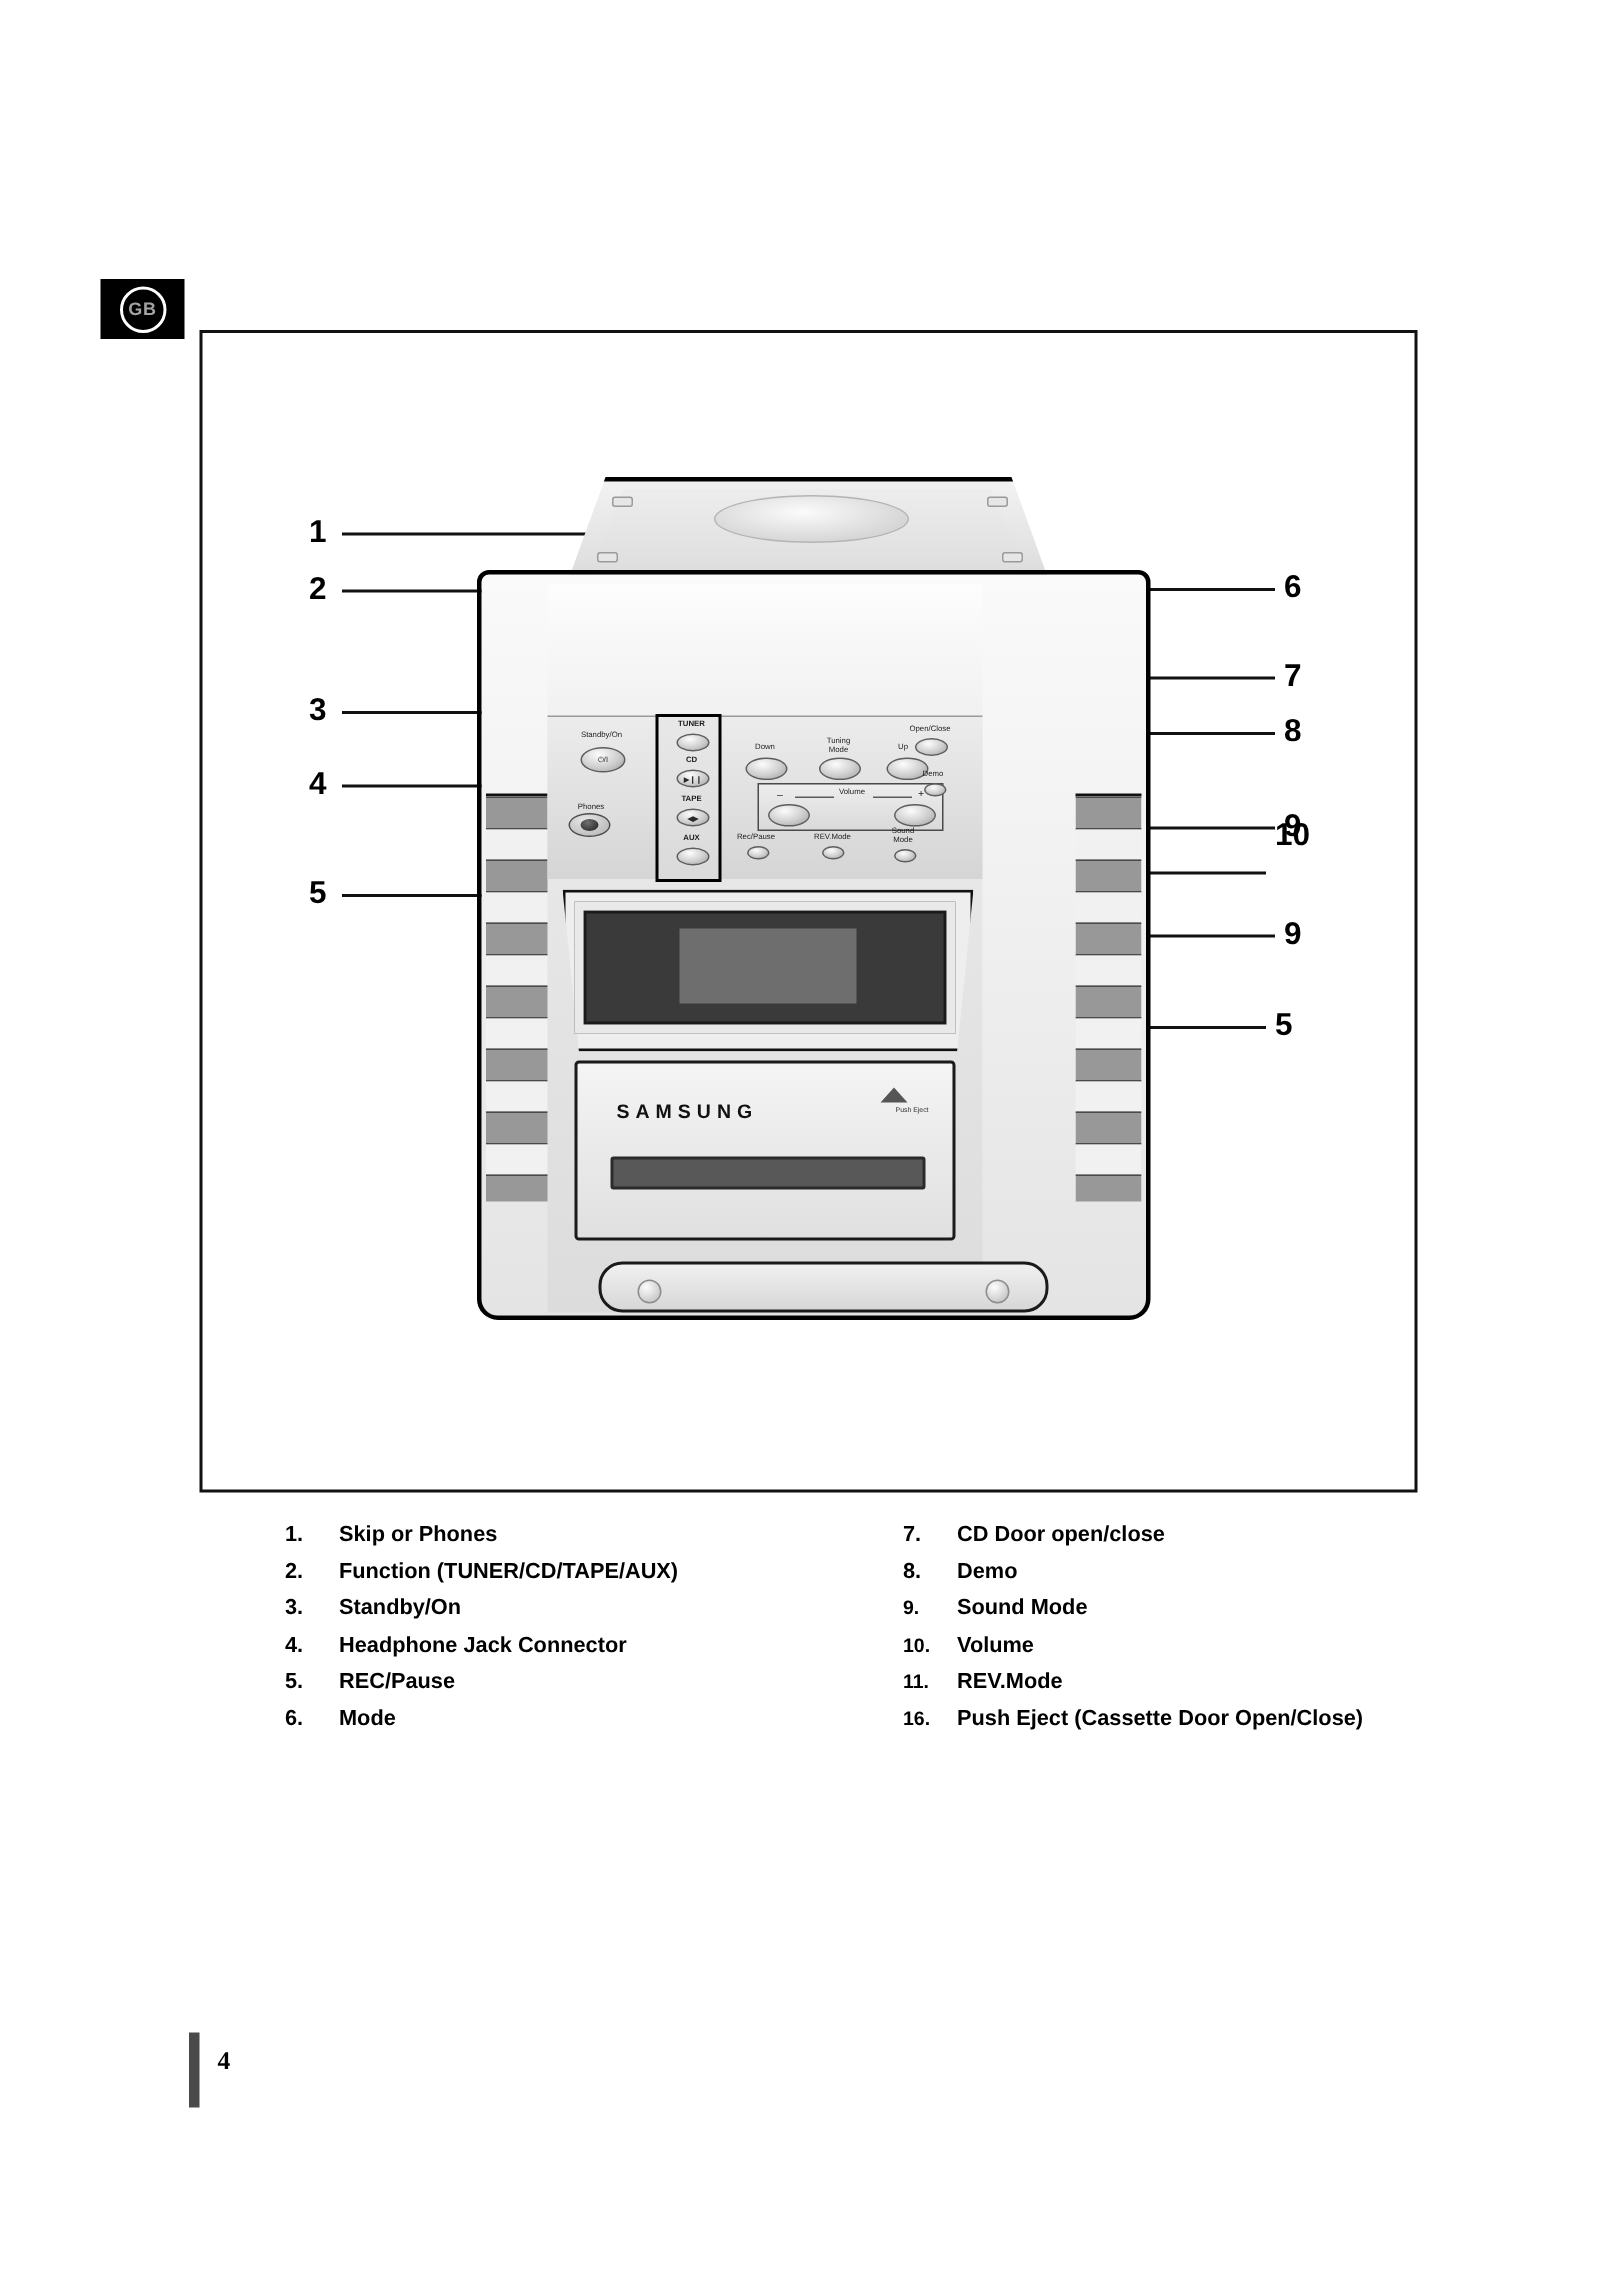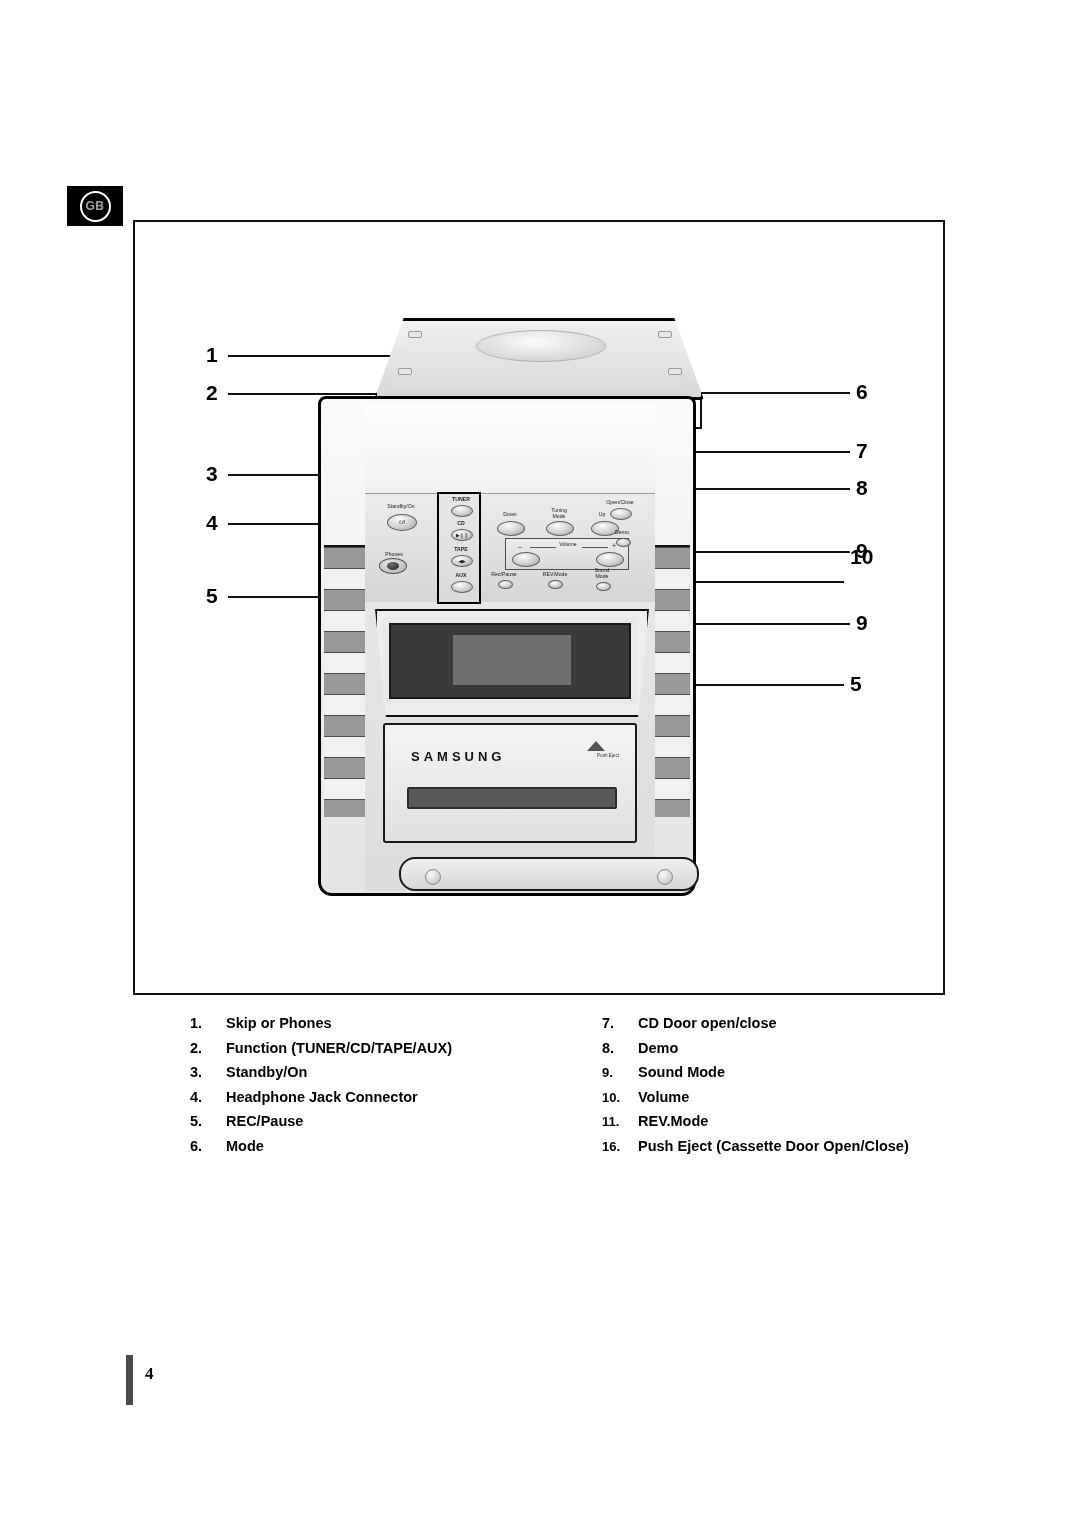--- a/index.html
+++ b/index.html
@@ -59,25 +59,24 @@
   #cd-window{
     position:absolute;left:180px;top:12px;width:128px;height:30px;
     border-radius:50%;
     background:radial-gradient(ellipse at 45% 35%,#fbfbfb 0%,#dcdcdc 60%,#c9c9c9 100%);
     border:1px solid #b4b4b4;
   }
   .lid-screw{position:absolute;width:12px;height:5px;border:1px solid #9a9a9a;border-radius:2px;background:#e6e6e6;}
 
   
   #body-shell{
-    position:absolute;left:22px;top:62px;width:378px;height:500px;
+    position:absolute;left:22px;top:62px;width:449px;height:500px;
     background:linear-gradient(#fafafa,#e4e4e4);
     border:3px solid #000;border-radius:8px 8px 14px 14px;
     box-sizing:border-box;
-    margin-top:16px;
   }
   
   .grille{position:absolute;top:146px;width:44px;height:270px;overflow:hidden;border-top:2px solid #111;}
   .grille.left{left:3px;}
   .grille.right{right:3px;}
   .grille .bar{height:20px;}
   .grille .bar.d{background:#989898;border-top:1px solid #4a4a4a;border-bottom:1px solid #4a4a4a;}
   .grille .bar.l{background:#f1f1f1;}
 
   

